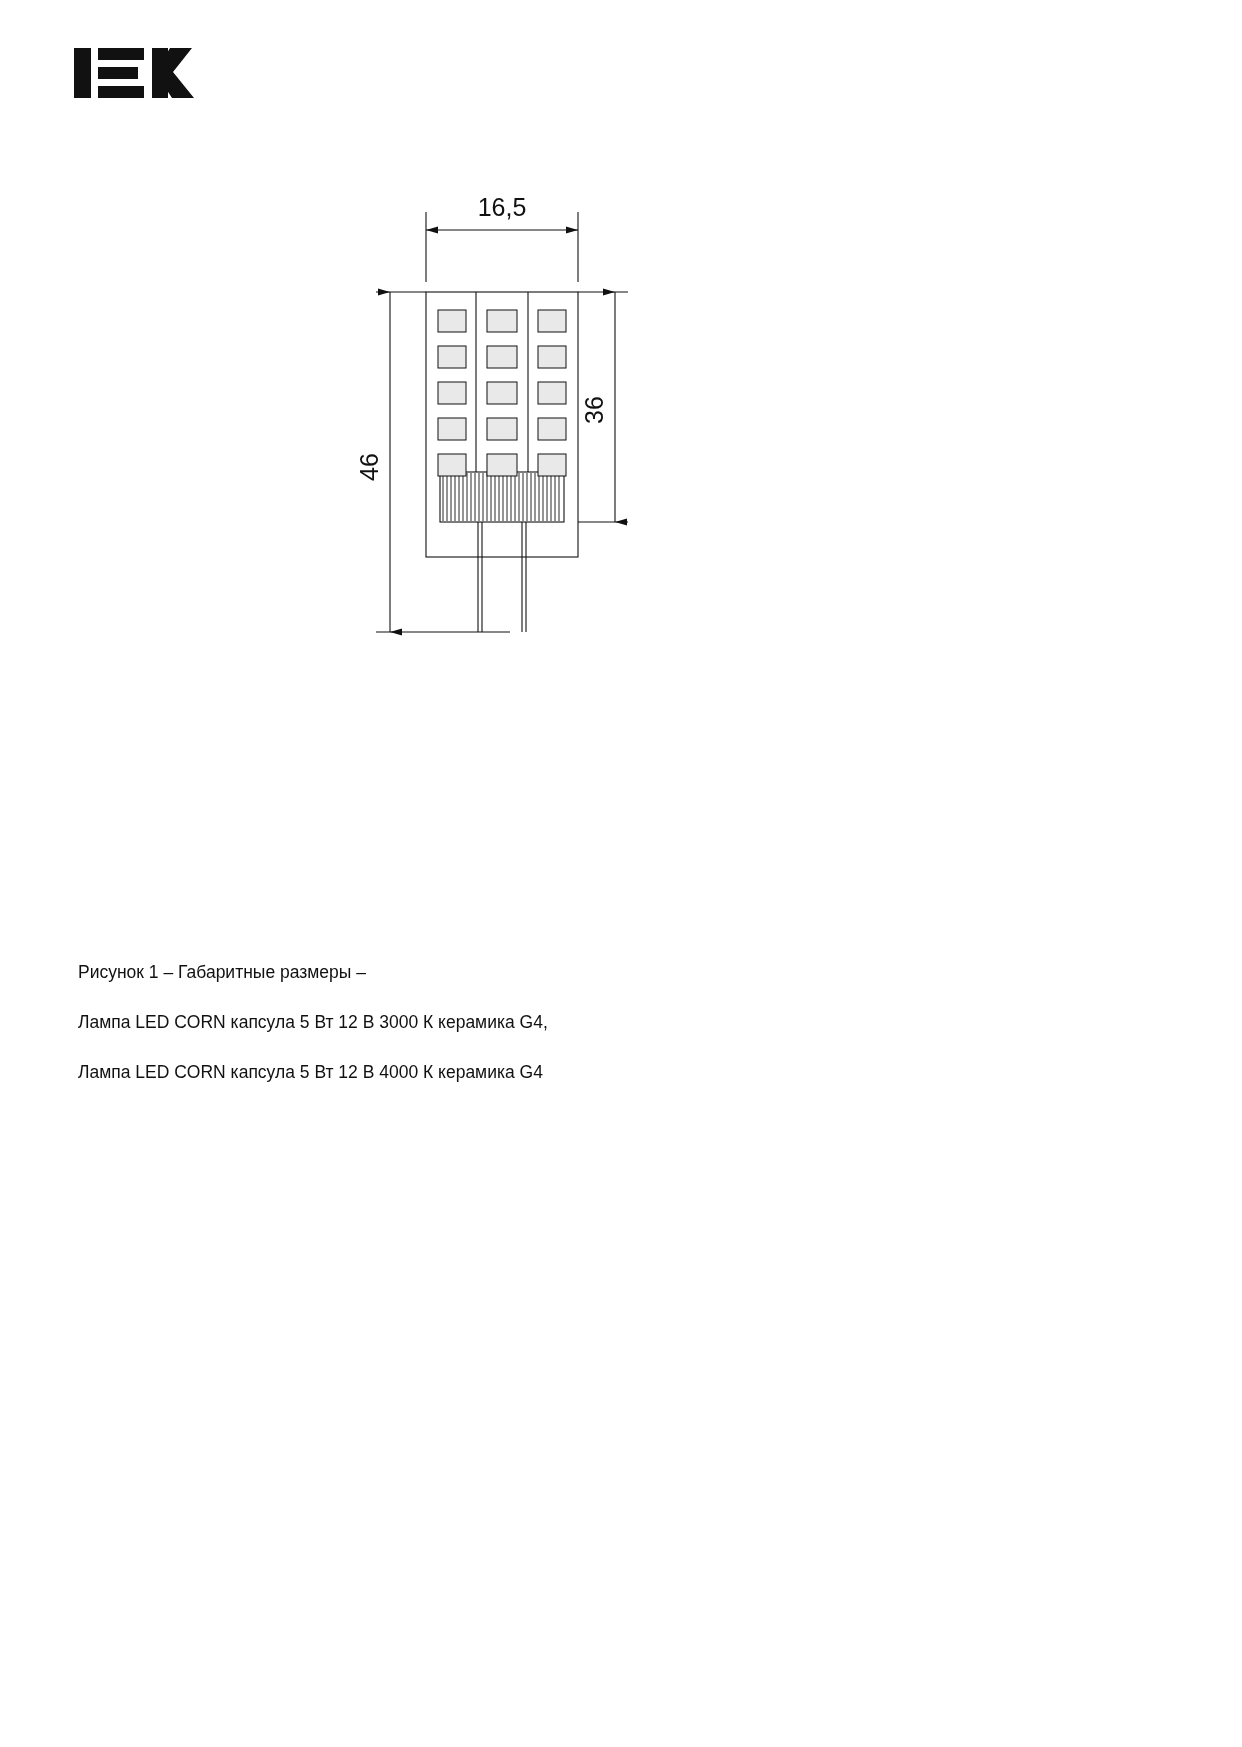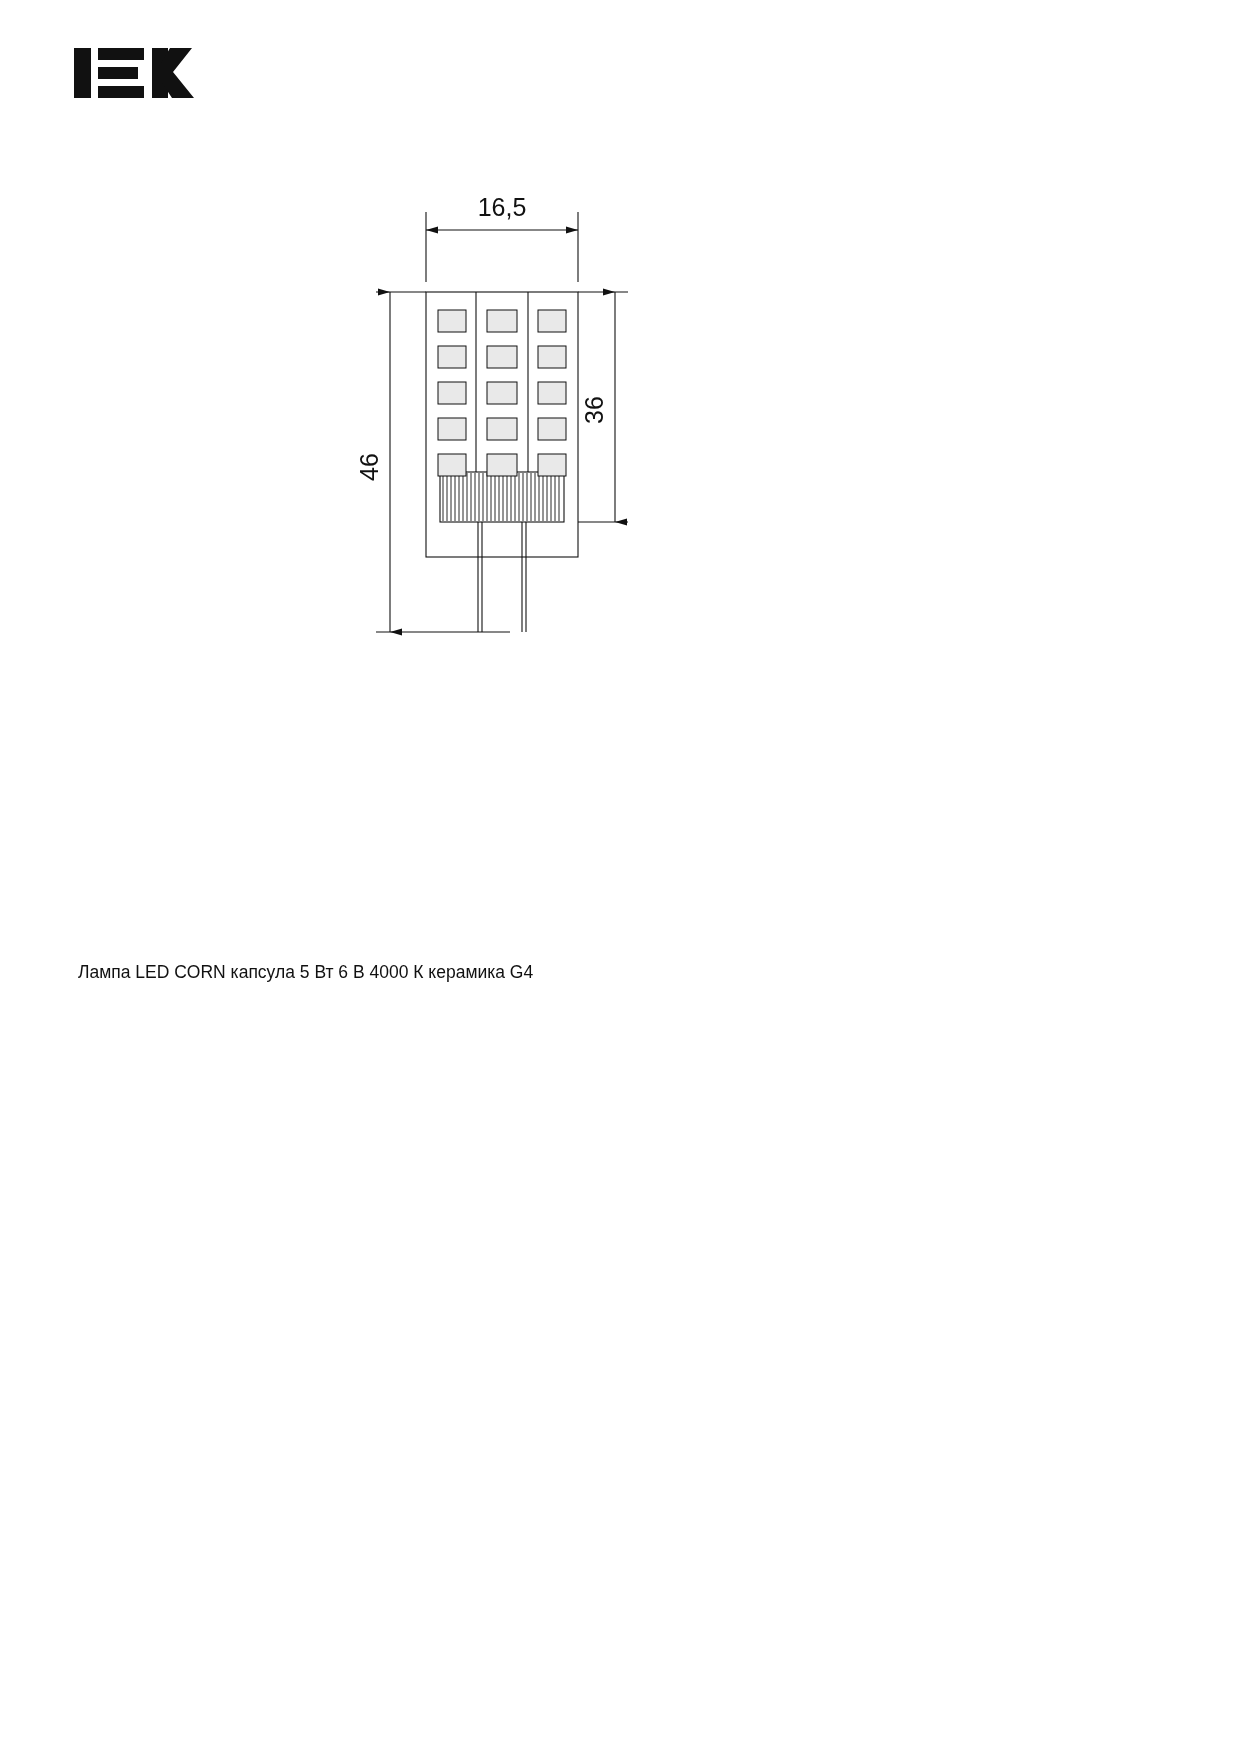--- a/index.html
+++ b/index.html
@@ -183,14 +183,16 @@
 
     <text x="172" y="34" text-anchor="middle" font-family="Liberation Sans, sans-serif" font-size="25" fill="#111">16,5</text>
 
     <text x="0" y="0" text-anchor="middle" transform="translate(48,285) rotate(-90)" font-family="Liberation Sans, sans-serif" font-size="25" fill="#111">46</text>
 
     <text x="0" y="0" text-anchor="middle" transform="translate(273,228) rotate(-90)" font-family="Liberation Sans, sans-serif" font-size="25" fill="#111">36</text>
   </svg>
 </div>
 
 <div class="caption">
-  <div>Лампа LED CORN капсула 5 Вт 6 В 4000 К керамика G4</div>
+  <div>Рисунок 1 – Габаритные размеры –</div>
+  <div>Лампа LED CORN капсула 5 Вт 12 В 3000 К керамика G4,</div>
+  <div>Лампа LED CORN капсула 5 Вт 12 В 4000 К керамика G4</div>
 </div>
 
 </body></html>

